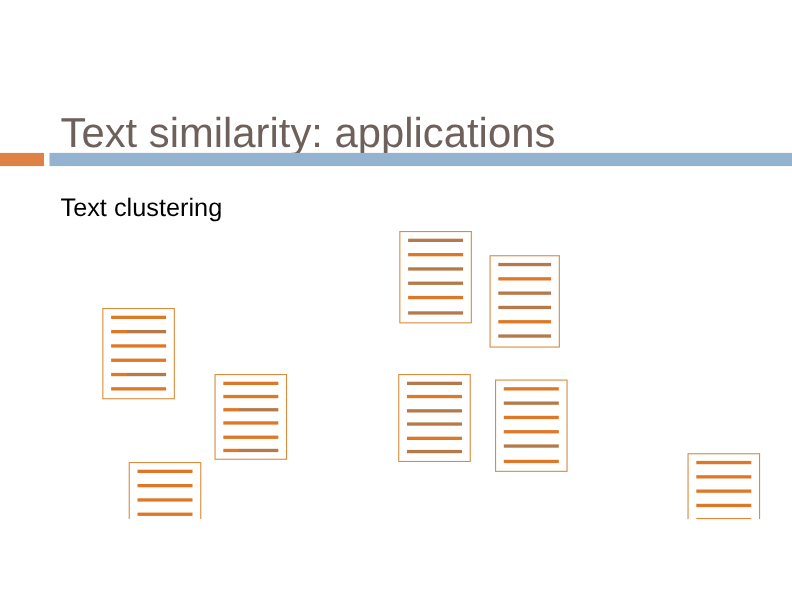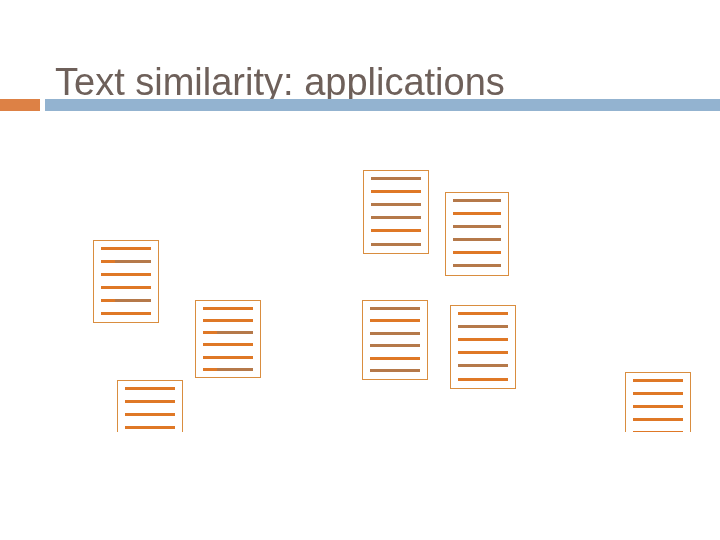--- a/index.html
+++ b/index.html
@@ -9,20 +9,21 @@
   }
   body {
     font-family: "Liberation Sans", sans-serif;
   }
   #slide {
     position: relative;
     width: 720px;
     height: 432px;
     background: #ffffff;
     overflow: hidden;
+    margin-top: 40px;
   }
 
   
   #slide-title {
     position: absolute;
     left: 55px;
     top: 34px;
     width: 620px;
     font-size: 38px;
     line-height: 46px;
@@ -96,20 +97,21 @@
 <body>
 
 <div id="slide">
 
   <h1 id="slide-title">Text similarity: applications</h1>
 
   <div class="divider-accent"></div>
 
   <div class="divider-rule"></div>
 
+  <div id="body-text">Text clustering</div>
 
   <div id="doc-layer">
       <div class="doc" style="left: 363px; top: 170px; width: 66px; height: 84px;">
         <div class="doc-lines">
           <div class="doc-line muted" style="margin-bottom: 10.176px;"></div>
           <div class="doc-line dark" style="margin-bottom: 10.176px;"></div>
           <div class="doc-line muted" style="margin-bottom: 10.176px;"></div>
           <div class="doc-line muted" style="margin-bottom: 10.176px;"></div>
           <div class="doc-line dark" style="margin-bottom: 10.176px;"></div>
           <div class="doc-line muted" style="margin-bottom: 0px;"></div>

